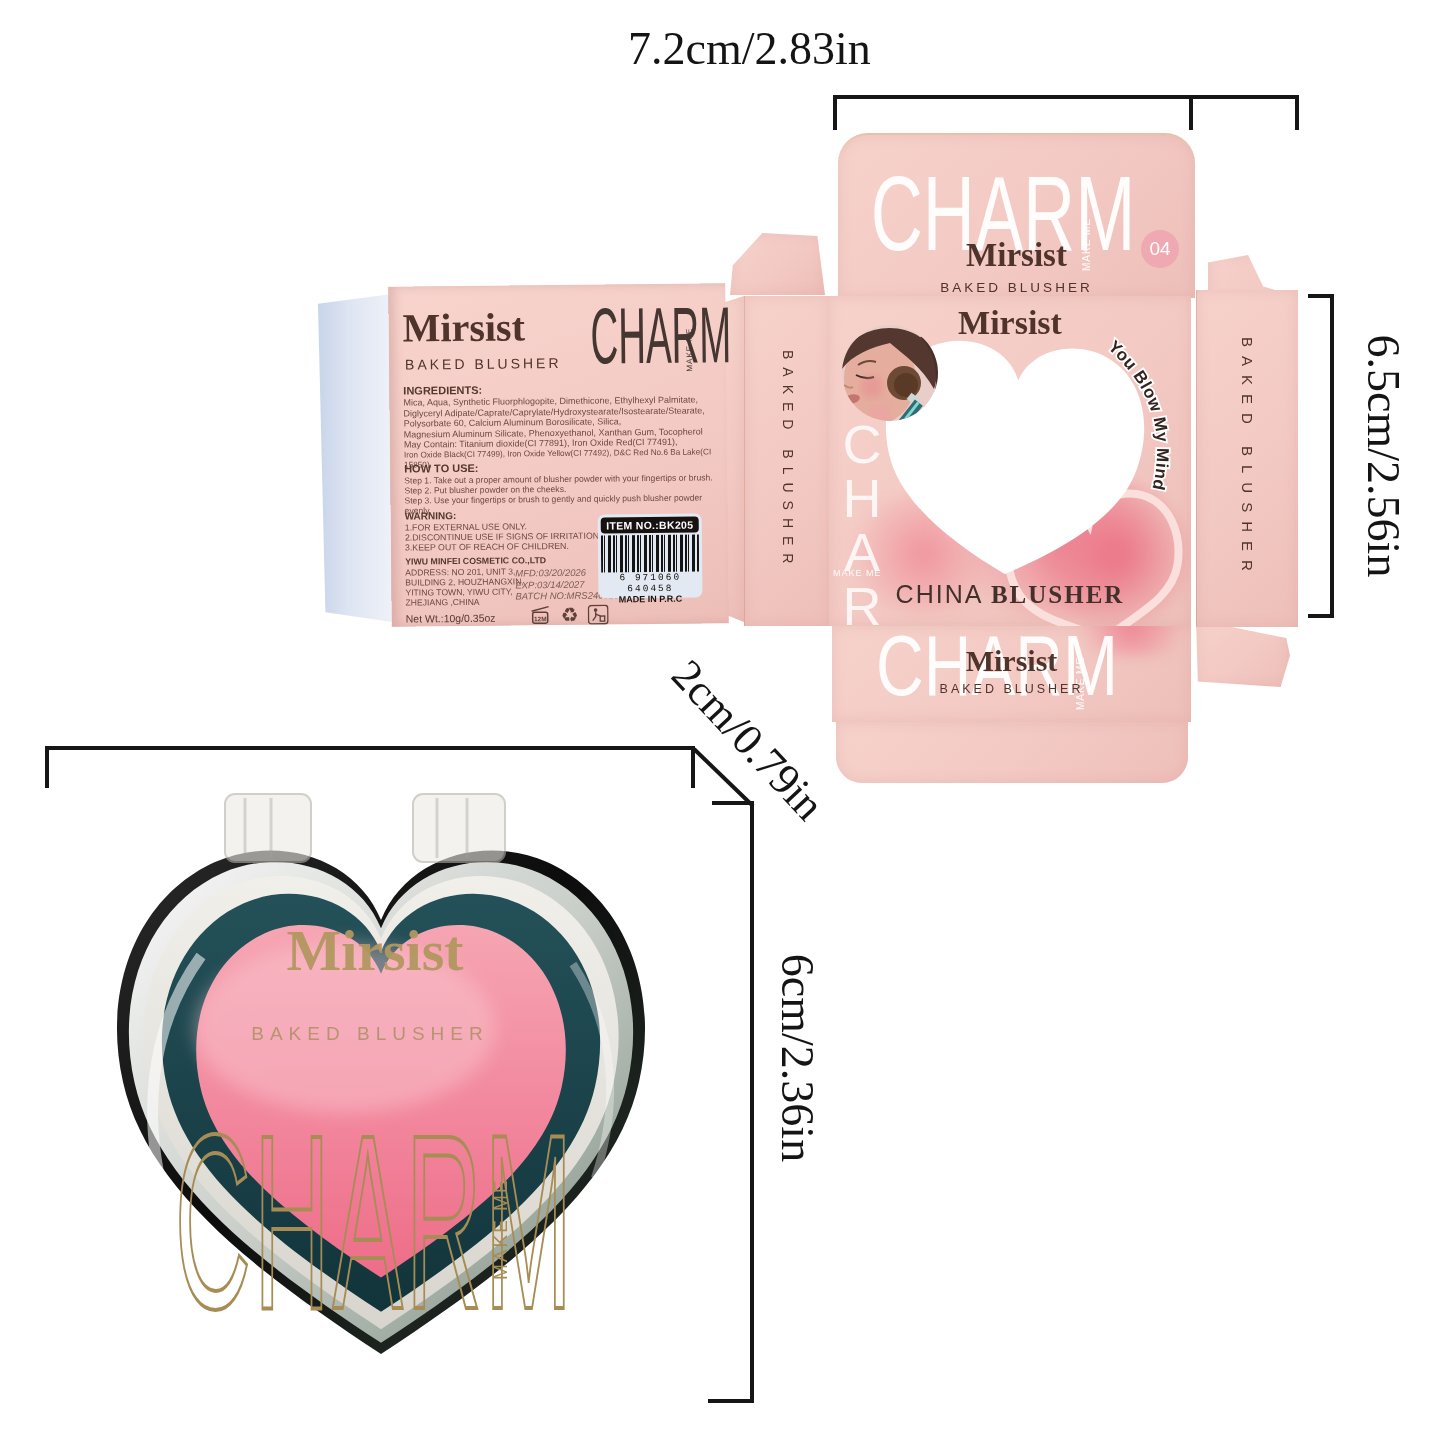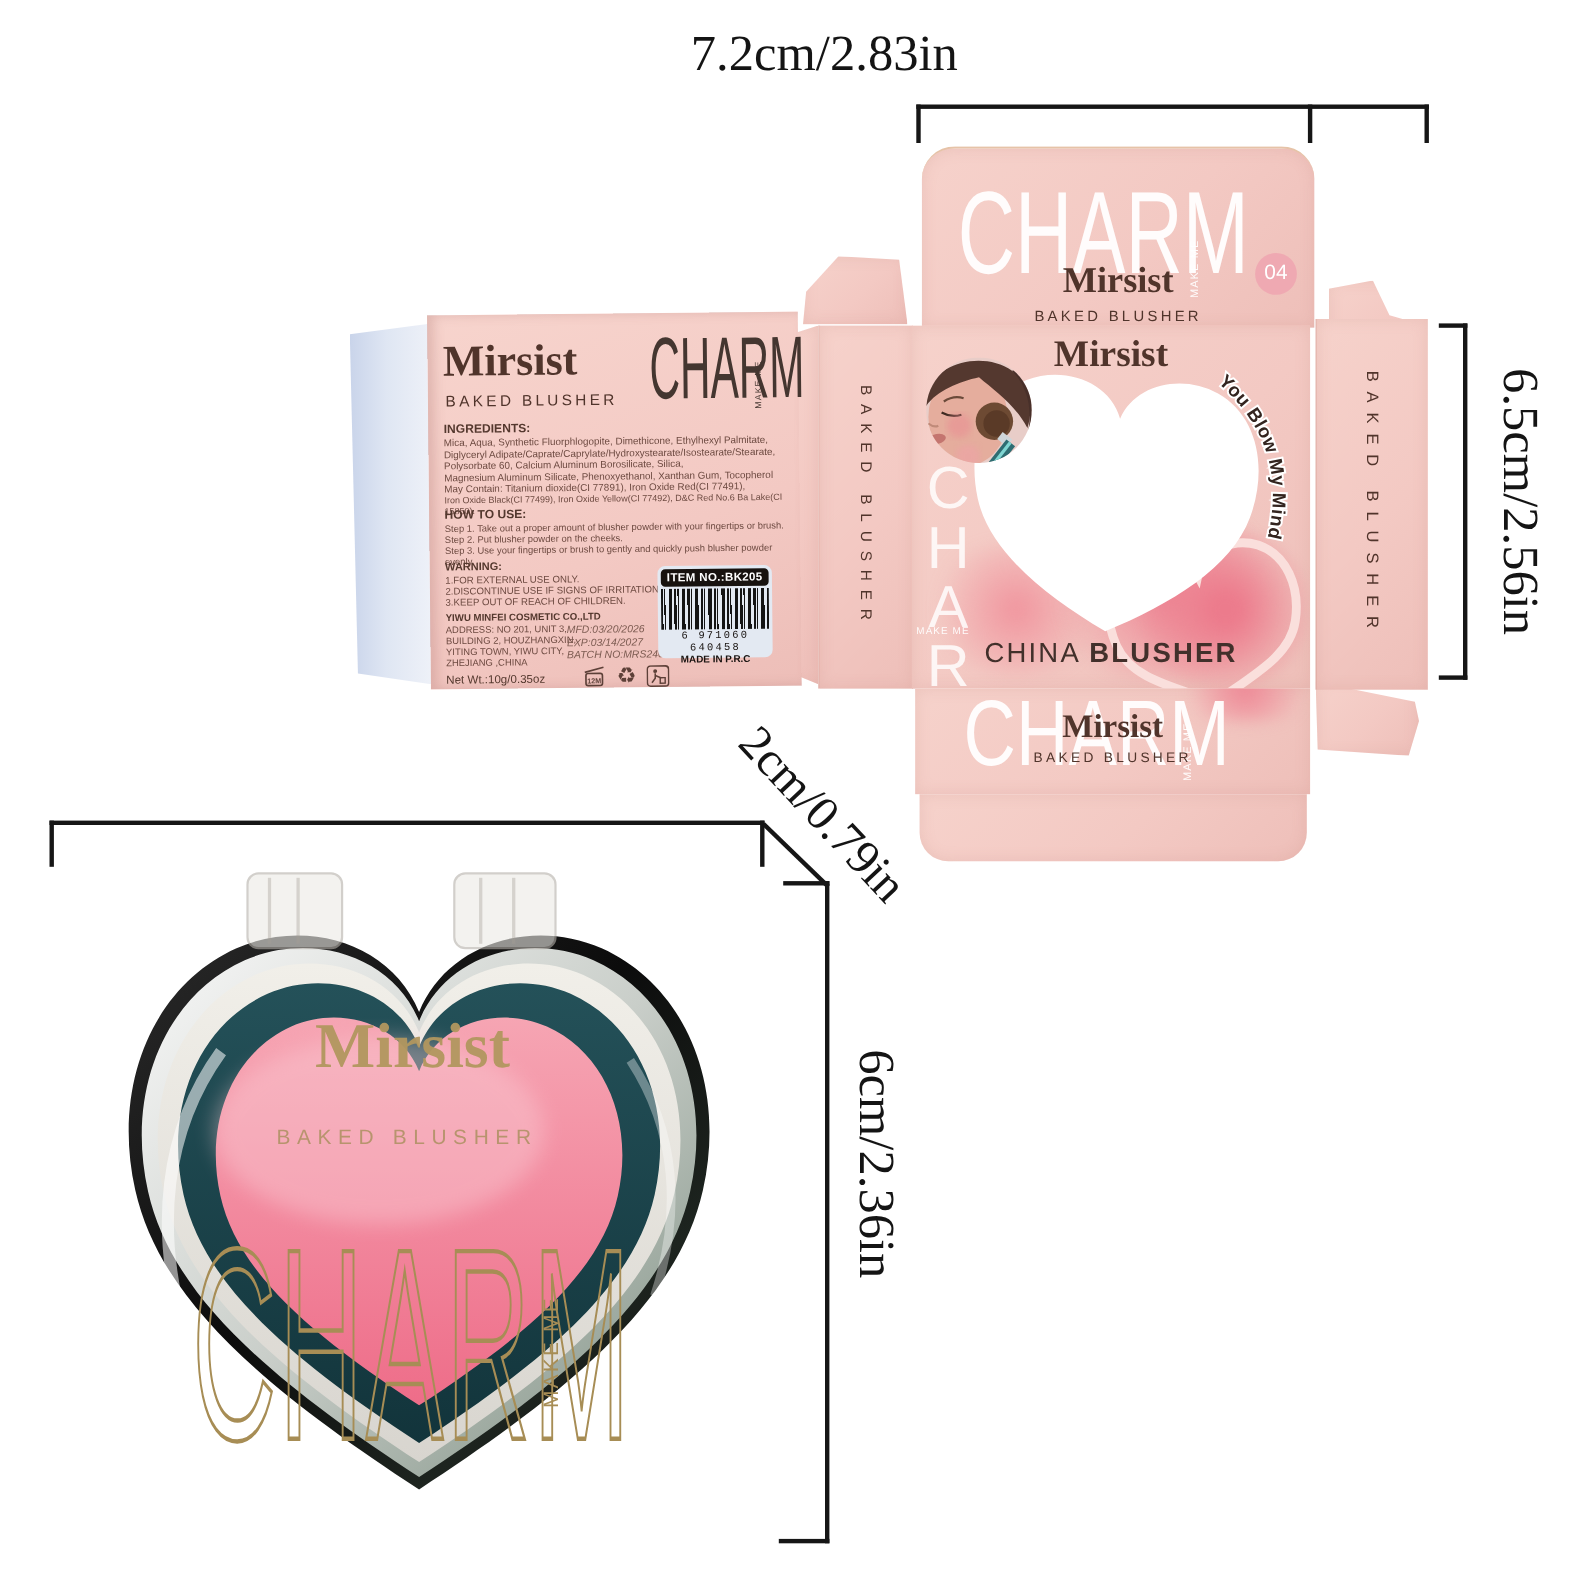--- a/index.html
+++ b/index.html
@@ -100,21 +100,21 @@
         <rect x="66" y="70" width="11" height="8" fill="#cfd6da" transform="rotate(38 71 74)"></rect>
         <rect x="70" y="77" width="10" height="26" fill="#2e6d72" transform="rotate(38 75 80)"></rect>
         <rect x="73" y="77" width="3" height="26" fill="#7fd6d2" transform="rotate(38 75 80)"></rect>
         <circle cx="38" cy="90" r="11" fill="#f0a0a8" opacity=".5" filter="url(#softsm)"></circle>
       </g>
     </svg>
 
     <div class="abs mirsist" style="left:0;top:8px;width:362px;text-align:center;font-size:34px;">Mirsist</div>
     <div class="abs" style="left:0;top:284px;width:362px;text-align:center;color:#42302b;font-size:25px;letter-spacing:2px;white-space:nowrap;">
       <span>CHINA</span>
-      <span style="font-weight:700;">BLUSHER</span>
+      <span style="font-weight:700;font-family:Liberation Serif, serif;">BLUSHER</span>
     </div>
 
     <svg class="abs" style="left:0;top:0;" width="362" height="330" viewBox="0 0 362 330">
       <defs>
           <path id="arcMind" d="M278,52 C322,90 336,135 324,190" fill="none"></path>
         </defs>
       <text font-family="Liberation Sans, sans-serif" font-size="17" font-weight="700" fill="#33241f" stroke="#ffffff" stroke-width="3.5" paint-order="stroke" letter-spacing="0.5">
         <textPath href="#arcMind">You Blow My Mind.</textPath>
       </text>
     </svg>

